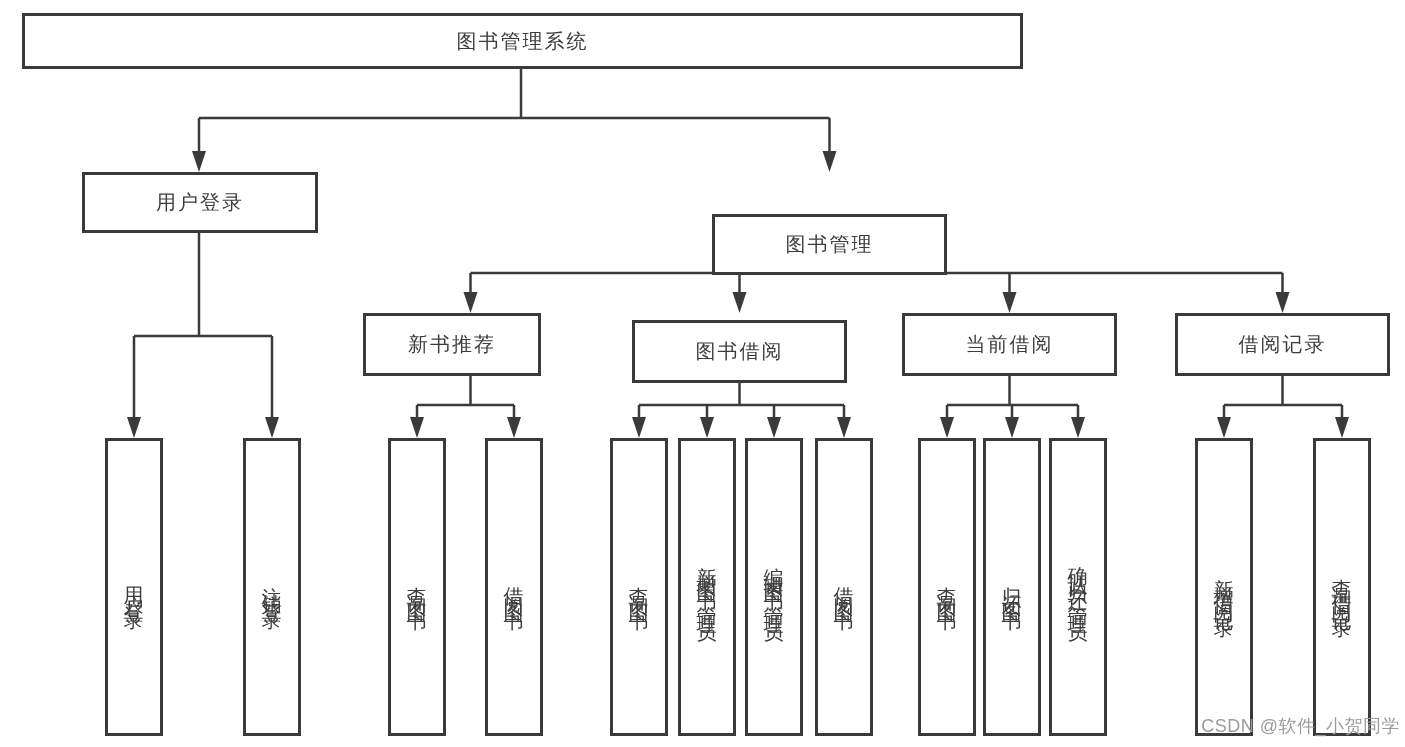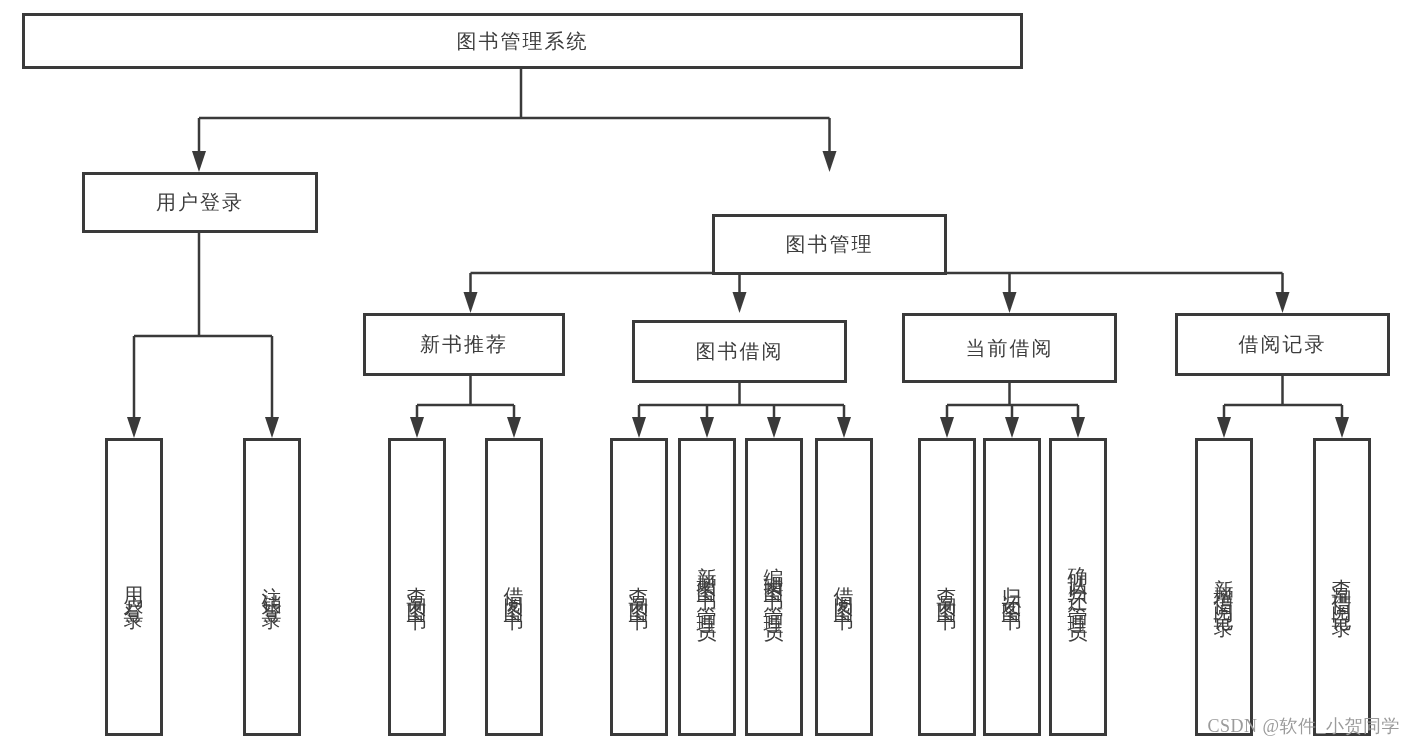--- a/index.html
+++ b/index.html
@@ -42,23 +42,23 @@
     writing-mode: vertical-rl;
     text-orientation: mixed;
     letter-spacing: 8px;
     line-height: 1;
     font-size: 20px;
   }
   
   #n-root        { left: 22px;   top: 13px;  width: 1001px; height: 56px; }
   #n-user-login  { left: 82px;   top: 172px; width: 236px;  height: 61px; }
   #n-book-mgmt   { left: 712px;  top: 172px; width: 235px;  height: 61px; margin-top: 42px; }
-  #n-new-rec     { left: 363px;  top: 313px; width: 202px;  height: 63px; }
+  #n-new-rec     { left: 363px;  top: 313px; width: 178px;  height: 63px; }
   #n-book-borrow { left: 632px;  top: 313px; width: 215px;  height: 63px; margin-top: 7px; }
-  #n-cur-borrow  { left: 902px;  top: 313px; width: 215px;  height: 70px; }
+  #n-cur-borrow  { left: 902px;  top: 313px; width: 215px;  height: 63px; }
   #n-borrow-rec  { left: 1175px; top: 313px; width: 215px;  height: 63px; }
   .leaf { top: 438px; width: 58px; height: 298px; }
   #l-login      { left: 105px; }
   #l-logout     { left: 243px; }
   #l-rec-query  { left: 388px; }
   #l-rec-borrow { left: 485px; }
   #l-bb-query   { left: 610px; }
   #l-bb-add     { left: 678px; }
   #l-bb-edit    { left: 745px; }
   #l-bb-borrow  { left: 815px; }
@@ -68,21 +68,20 @@
   #l-br-add     { left: 1195px; }
   #l-br-query   { left: 1313px; }
   #watermark {
     position: absolute;
     right: 5px;
     top: 714px;
     z-index: 2;
     font-size: 18px;
     color: #9b9b9b;
     letter-spacing: 0.5px;
-    font-family: Liberation Serif, serif;
   }
 </style>
 </head>
 <body>
 
 <div id="canvas">
 
   <svg id="wires" width="1405" height="747" viewBox="0 0 1405 747">
     <g stroke="#3a3a3a" stroke-width="2.5" fill="none">
 

